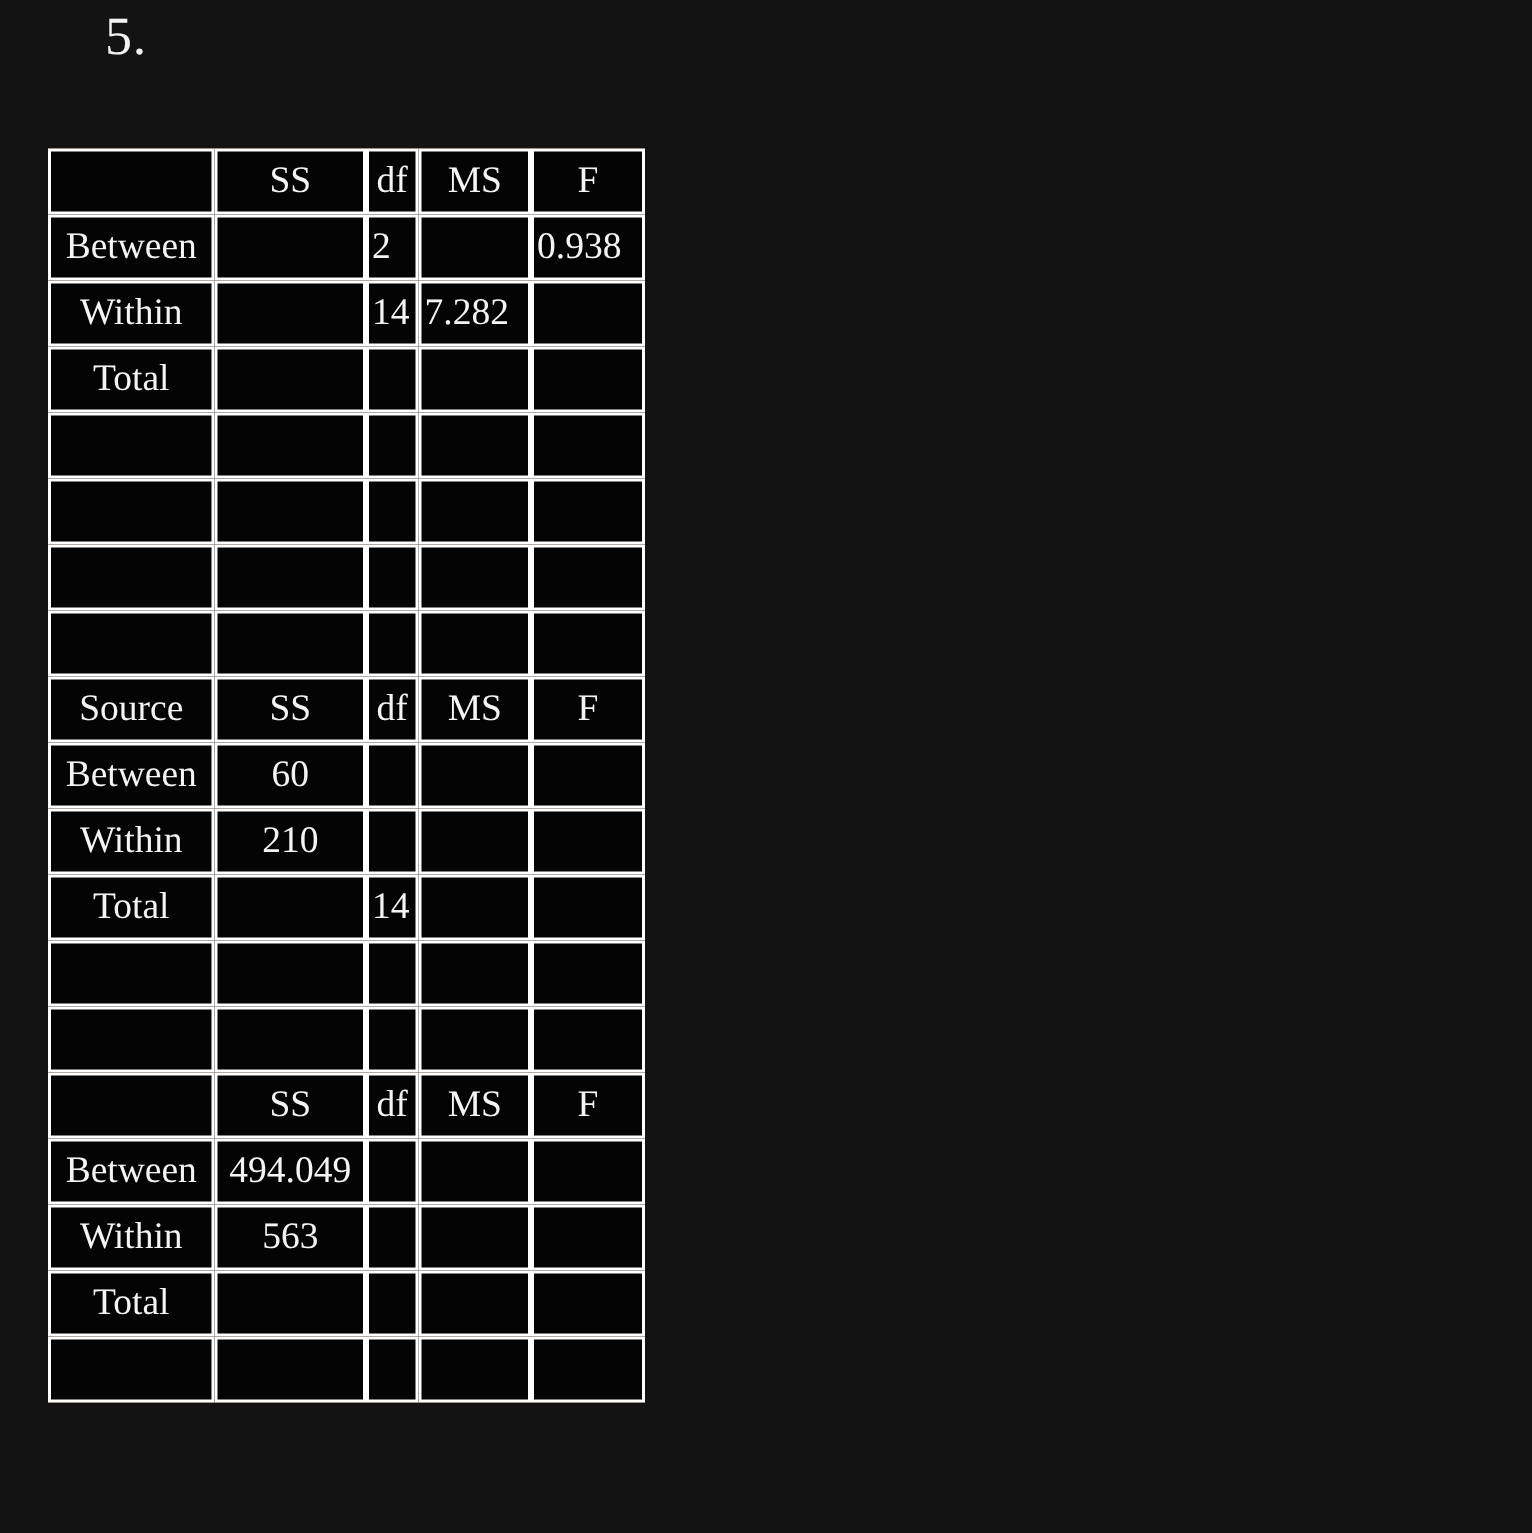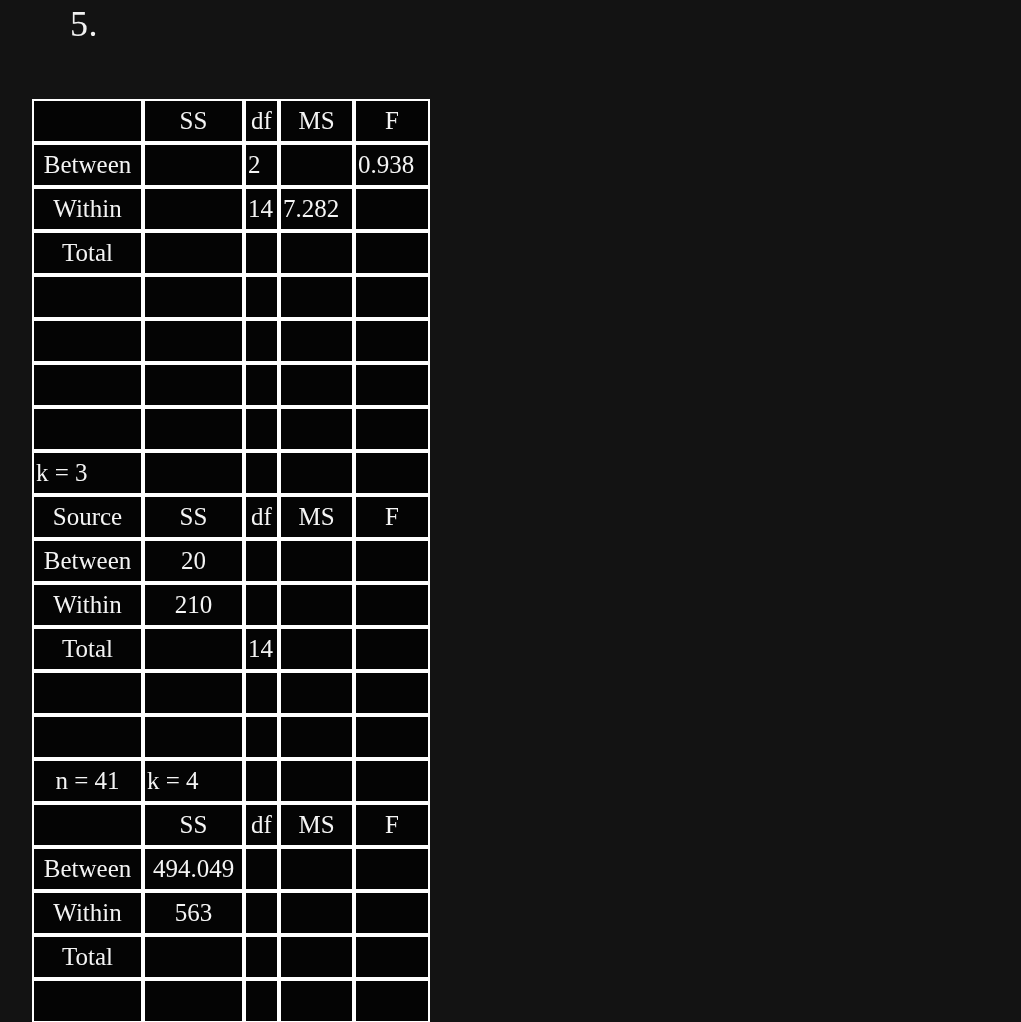--- a/index.html
+++ b/index.html
@@ -144,36 +144,29 @@
             <td></td>
           </tr>
           <tr>
             <td></td>
             <td></td>
             <td></td>
             <td></td>
             <td></td>
           </tr>
           <tr>
-            <td class="left">k = 3</td>
-            <td></td>
-            <td></td>
-            <td></td>
-            <td></td>
-          </tr>
-          <tr>
             <td>Source</td>
             <td>SS</td>
             <td>df</td>
             <td>MS</td>
             <td>F</td>
           </tr>
           <tr>
             <td>Between</td>
-            <td>20</td>
+            <td>60</td>
             <td></td>
             <td></td>
             <td></td>
           </tr>
           <tr>
             <td>Within</td>
             <td>210</td>
             <td></td>
             <td></td>
             <td></td>
@@ -188,27 +181,20 @@
           <tr>
             <td></td>
             <td></td>
             <td></td>
             <td></td>
             <td></td>
           </tr>
           <tr>
             <td></td>
             <td></td>
-            <td></td>
-            <td></td>
-            <td></td>
-          </tr>
-          <tr>
-            <td>n = 41</td>
-            <td class="left">k = 4</td>
             <td></td>
             <td></td>
             <td></td>
           </tr>
           <tr>
             <td></td>
             <td>SS</td>
             <td>df</td>
             <td>MS</td>
             <td>F</td>

